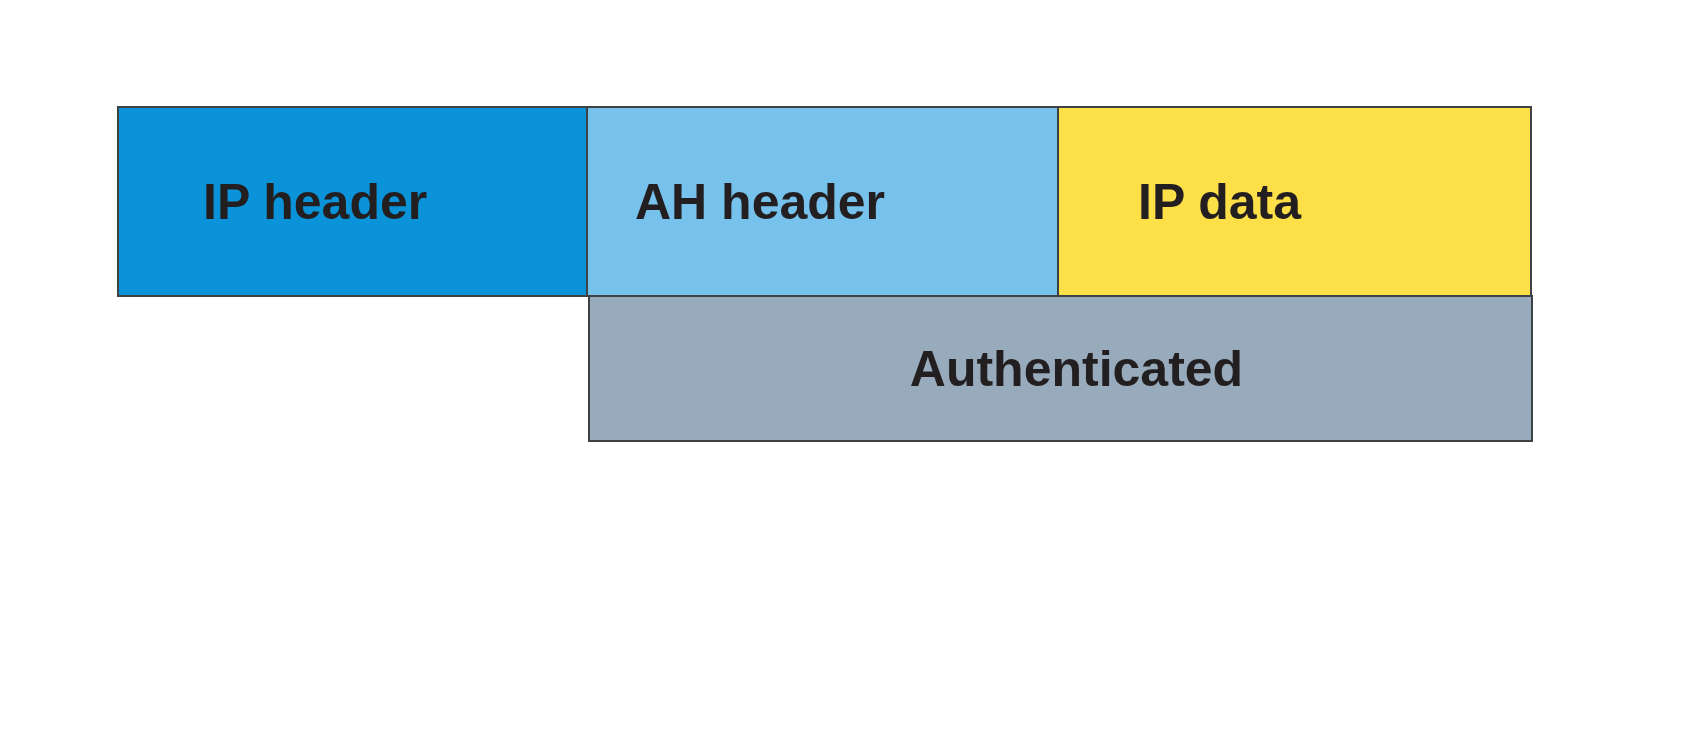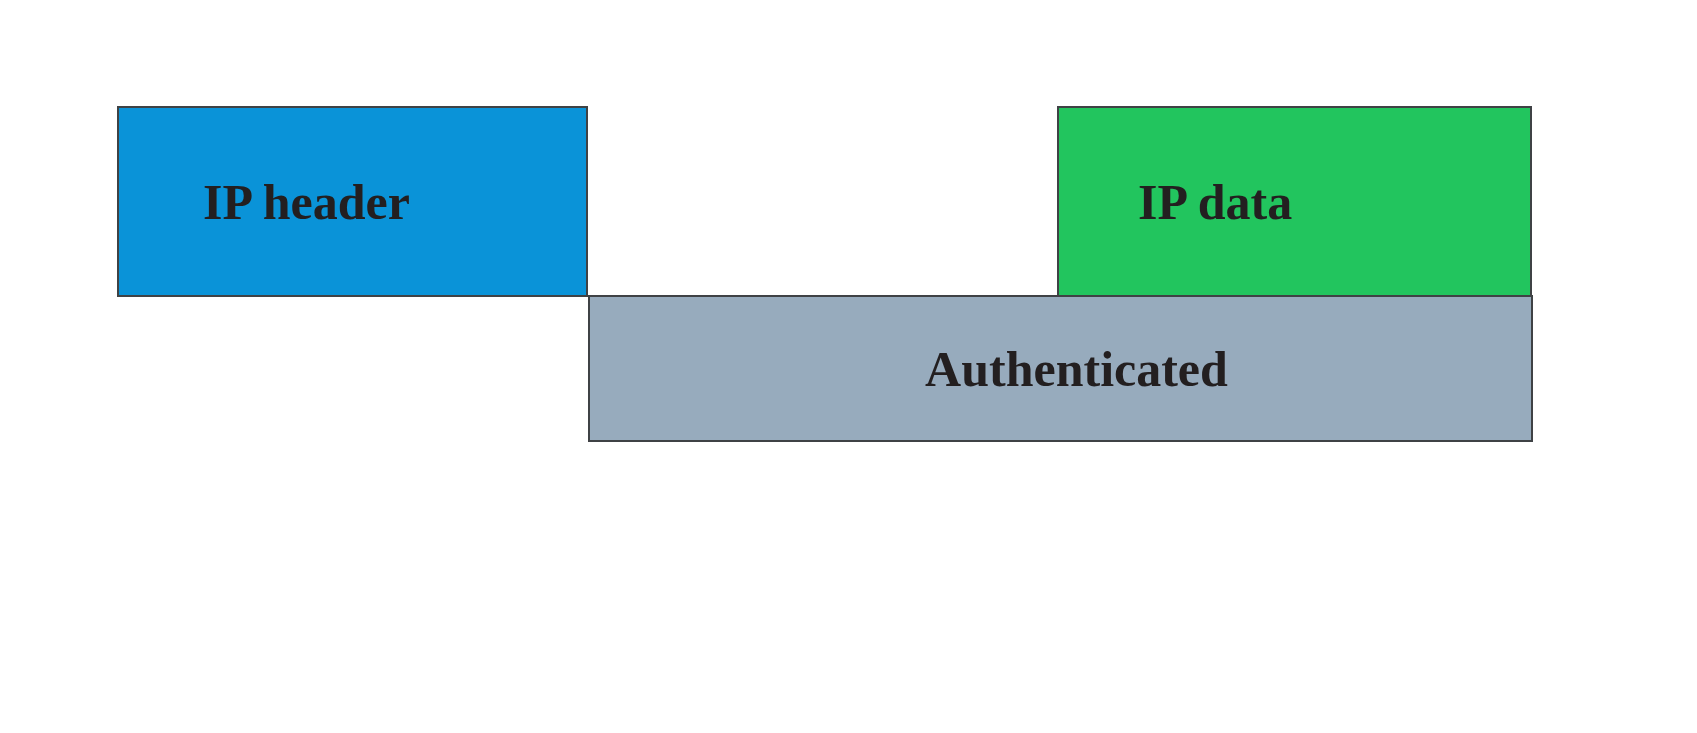--- a/index.html
+++ b/index.html
@@ -6,21 +6,21 @@
     margin: 0;
     padding: 0;
     background: #ffffff;
   }
   .stage {
     position: relative;
     width: 1697px;
     height: 733px;
     background: #ffffff;
     overflow: hidden;
-    font-family: Liberation Serif, serif;
+    font-family: Liberation Sans, sans-serif;
   }
   .box {
     position: absolute;
     box-sizing: border-box;
     border: 2px solid #3f4245;
     display: flex;
     align-items: center;
   }
   .box .label {
     font-weight: 700;
@@ -41,22 +41,25 @@
 </style>
 </head>
 <body>
 
 <div class="stage">
 
   <div class="box ip-header" style="background-color: rgb(10, 147, 216);">
     <span class="label">IP header</span>
   </div>
 
+  <div class="box ah-header" style="background-color: rgb(118, 194, 236);">
+    <span class="label">AH header</span>
+  </div>
 
-  <div class="box ip-data" style="background-color: #22c55e;">
+  <div class="box ip-data" style="background-color: #fde047;">
     <span class="label">IP data</span>
   </div>
 
   <div class="box authenticated" style="background-color: rgb(151, 171, 189);">
     <span class="label">Authenticated</span>
   </div>
 
 </div>
 
 </body></html>

